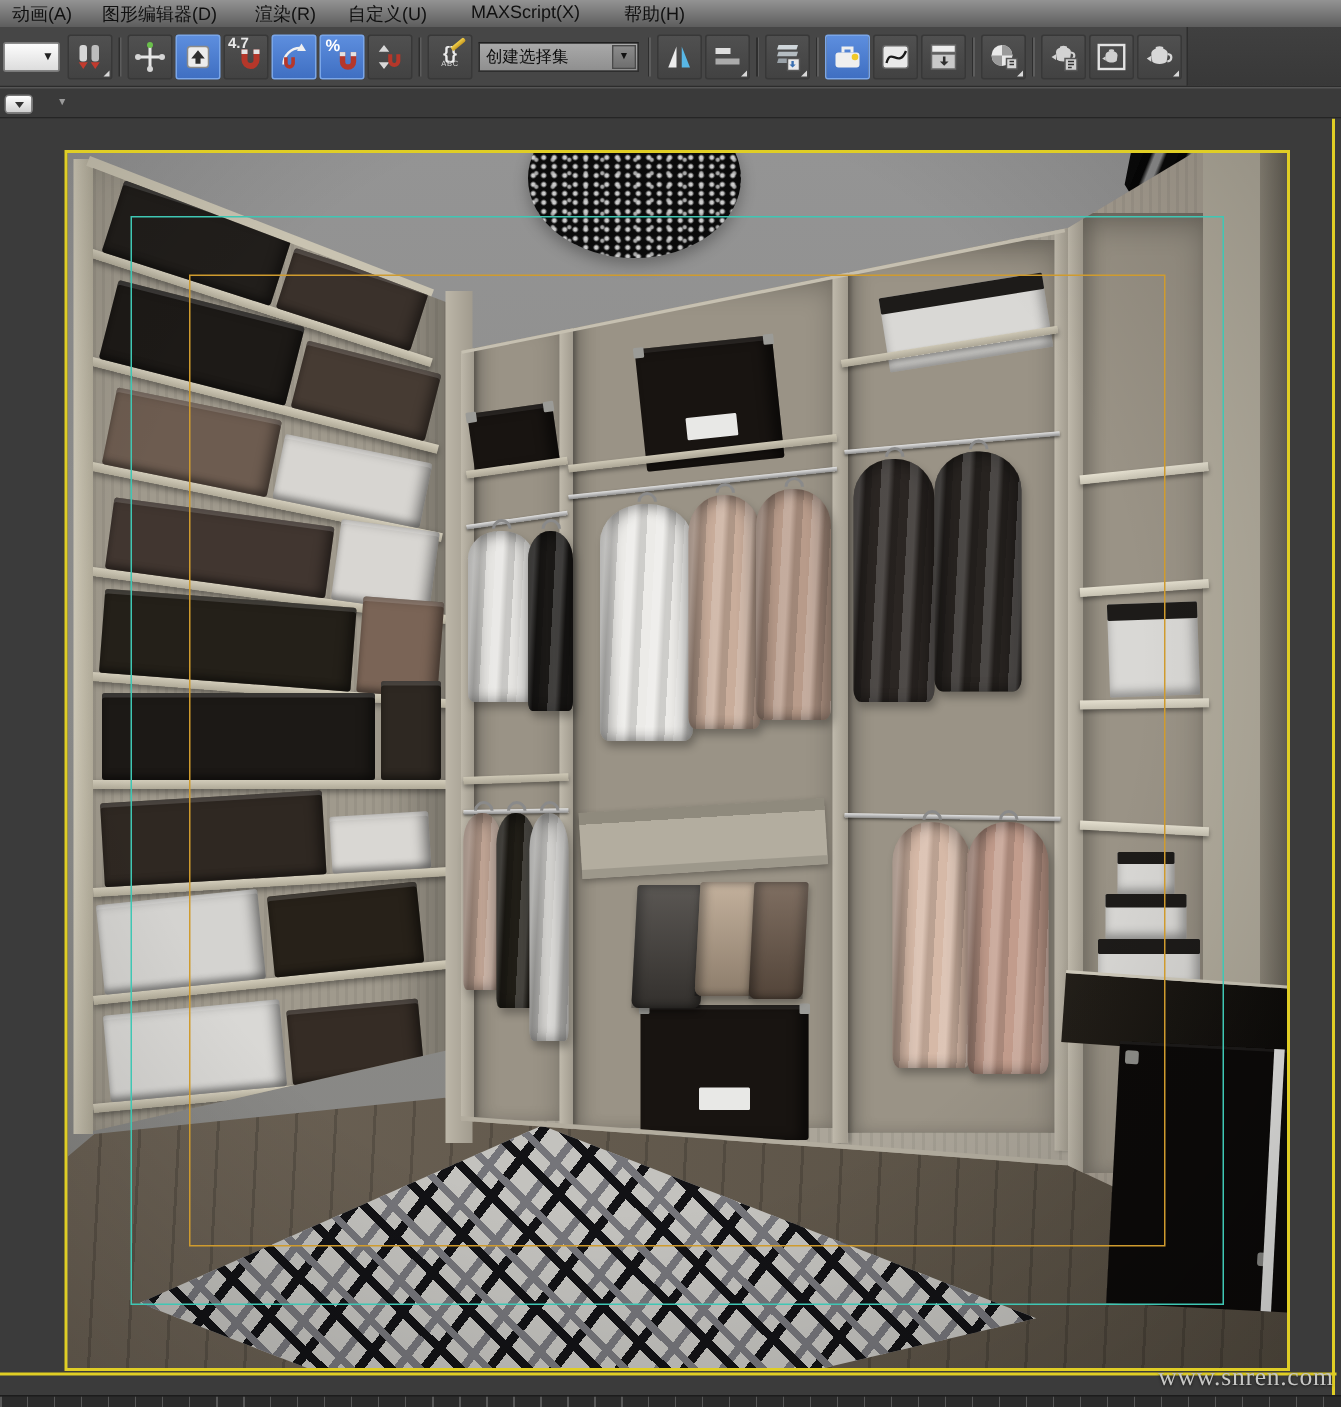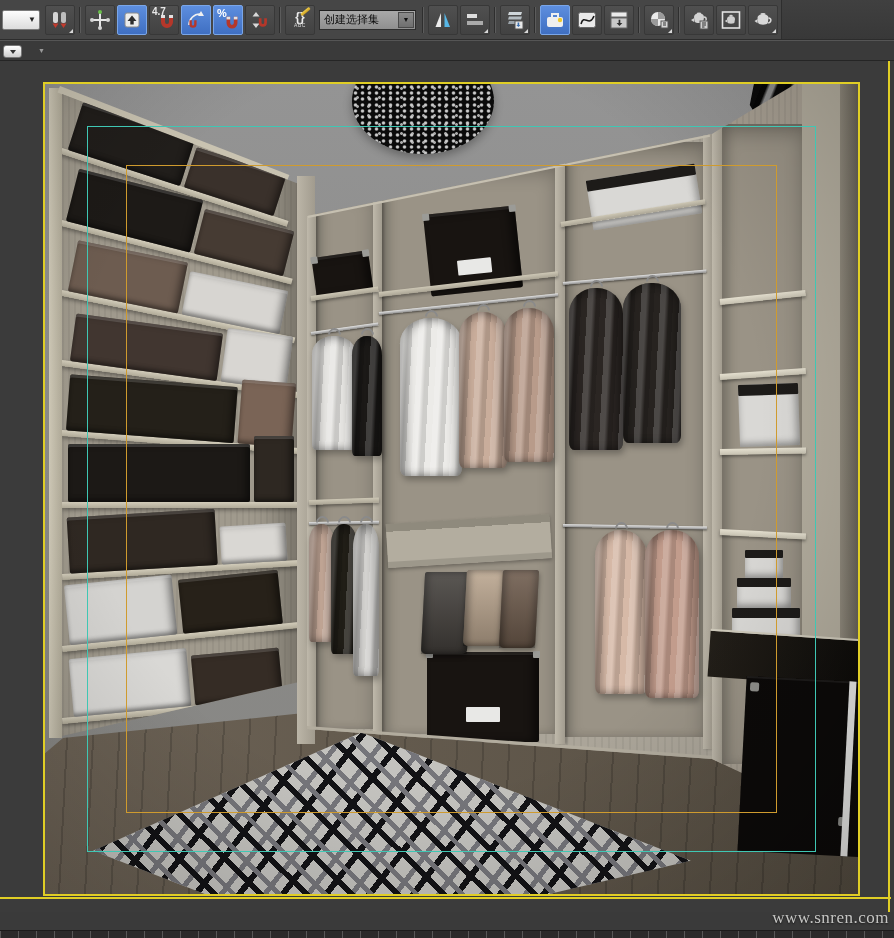--- a/index.html
+++ b/index.html
@@ -30,21 +30,21 @@
   .tsep{width:2px;height:26px;margin:0 3px;flex:none;
     background:linear-gradient(90deg,#2e2e2e 50%,#5c5c5c 50%);}
   .white-dd{width:38px;height:20px;background:linear-gradient(#fdfdfd,#dcdcdc);
     border:1px solid #7a7a7a;border-radius:2px;display:flex;align-items:center;
     justify-content:flex-end;padding-right:3px;color:#222;font-size:8px;flex:none;margin-right:4px;}
   .snap-num{position:absolute;left:2px;top:0;font-size:10px;color:#e8e8e8;font-weight:bold;}
   .braces{font-size:12px;color:#ececec;font-weight:bold;line-height:10px;}
   .abc{font-size:5px;color:#dcdcdc;letter-spacing:.5px;}
   .pencil{position:absolute;right:3px;top:4px;width:11px;height:3px;background:linear-gradient(#f2d14a,#c99b22);
     transform:rotate(-40deg);border-radius:1px;}
-  .sel-dd{width:97px;height:20px;margin:0 3px;background:linear-gradient(#a9a9a9,#8f8f8f);
+  .sel-dd{width:107px;height:20px;margin:0 3px;background:linear-gradient(#a9a9a9,#8f8f8f);
     border:1px solid #2e2e2e;border-top-color:#1f1f1f;display:flex;align-items:center;flex:none;justify-content:space-between;}
   .sel-dd .txt{flex:1;font-size:11px;color:#0d0d0d;padding-left:4px;white-space:nowrap;overflow:hidden;}
   .sel-dd .arrow{width:16px;height:16px;margin-right:1px;background:linear-gradient(#8b8b8b,#6f6f6f);
     border:1px solid #4a4a4a;display:flex;align-items:center;justify-content:center;
     font-size:7px;color:#111;}
 
   
   .ribbon{position:relative;height:21px;background:#3a3a3a;border-top:1px solid #555;
     border-bottom:1px solid #252525;}
   .rb-icon{position:absolute;left:3px;top:4px;width:19px;height:13px;border-radius:3px;
@@ -155,20 +155,28 @@
   
   .timeline{position:absolute;left:0;bottom:0;width:894px;height:8px;background:#2b2b2b;
     background-image:repeating-linear-gradient(90deg,#585858 0 1px,transparent 1px 18px);
     border-top:1px solid #1c1c1c;}
 </style>
 </head>
 <body>
 
 <div id="app">
 
+  <div class="menubar">
+    <span class="menu-item">动画(A)</span>
+    <span class="menu-item">图形编辑器(D)</span>
+    <span class="menu-item">渲染(R)</span>
+    <span class="menu-item">自定义(U)</span>
+    <span class="menu-item">MAXScript(X)</span>
+    <span class="menu-item">帮助(H)</span>
+  </div>
 
   <div class="toolbar">
     <div class="tb-inner">
       <div class="white-dd">▼</div>
 
       <div class="tbtn">
         <svg width="22" height="22" viewBox="0 0 22 22">
           <rect x="4" y="3" width="5" height="11" rx="2" fill="#d6d6d6"></rect>
           <rect x="12" y="3" width="5" height="11" rx="2" fill="#bdbdbd"></rect>
           <path d="M6.5 19 l-3 -4.5 h6 z" fill="#c23b2e"></path>

